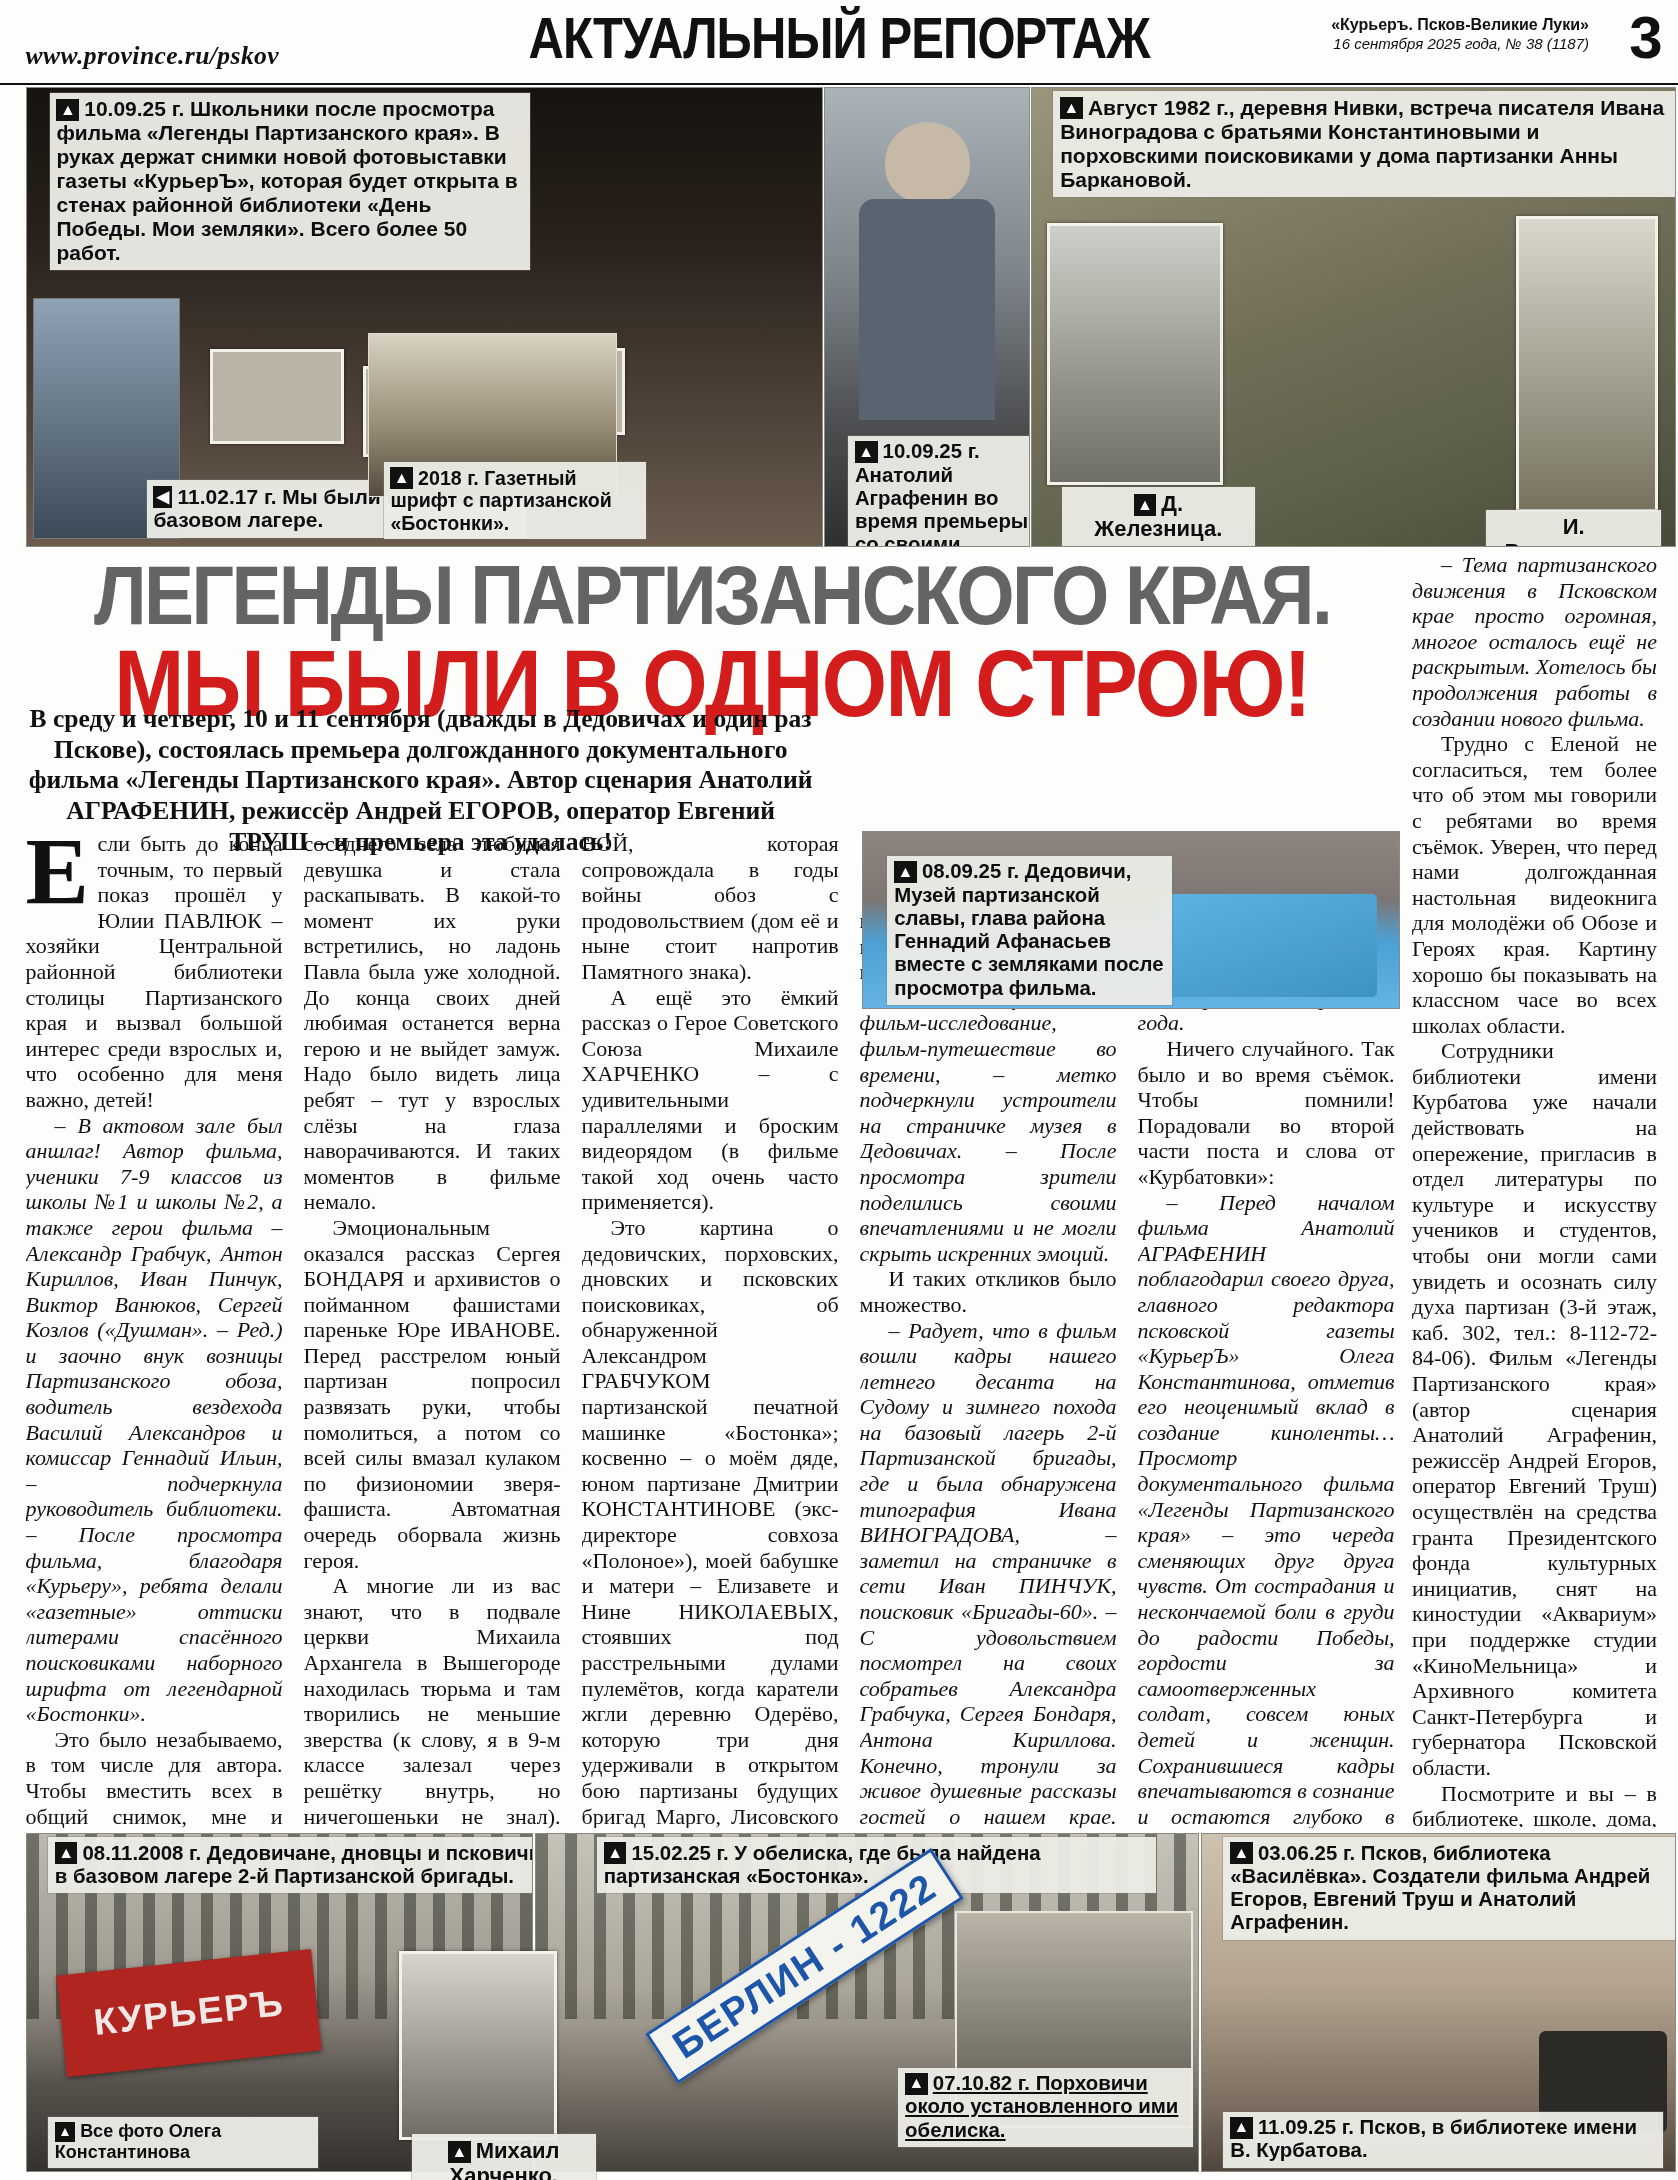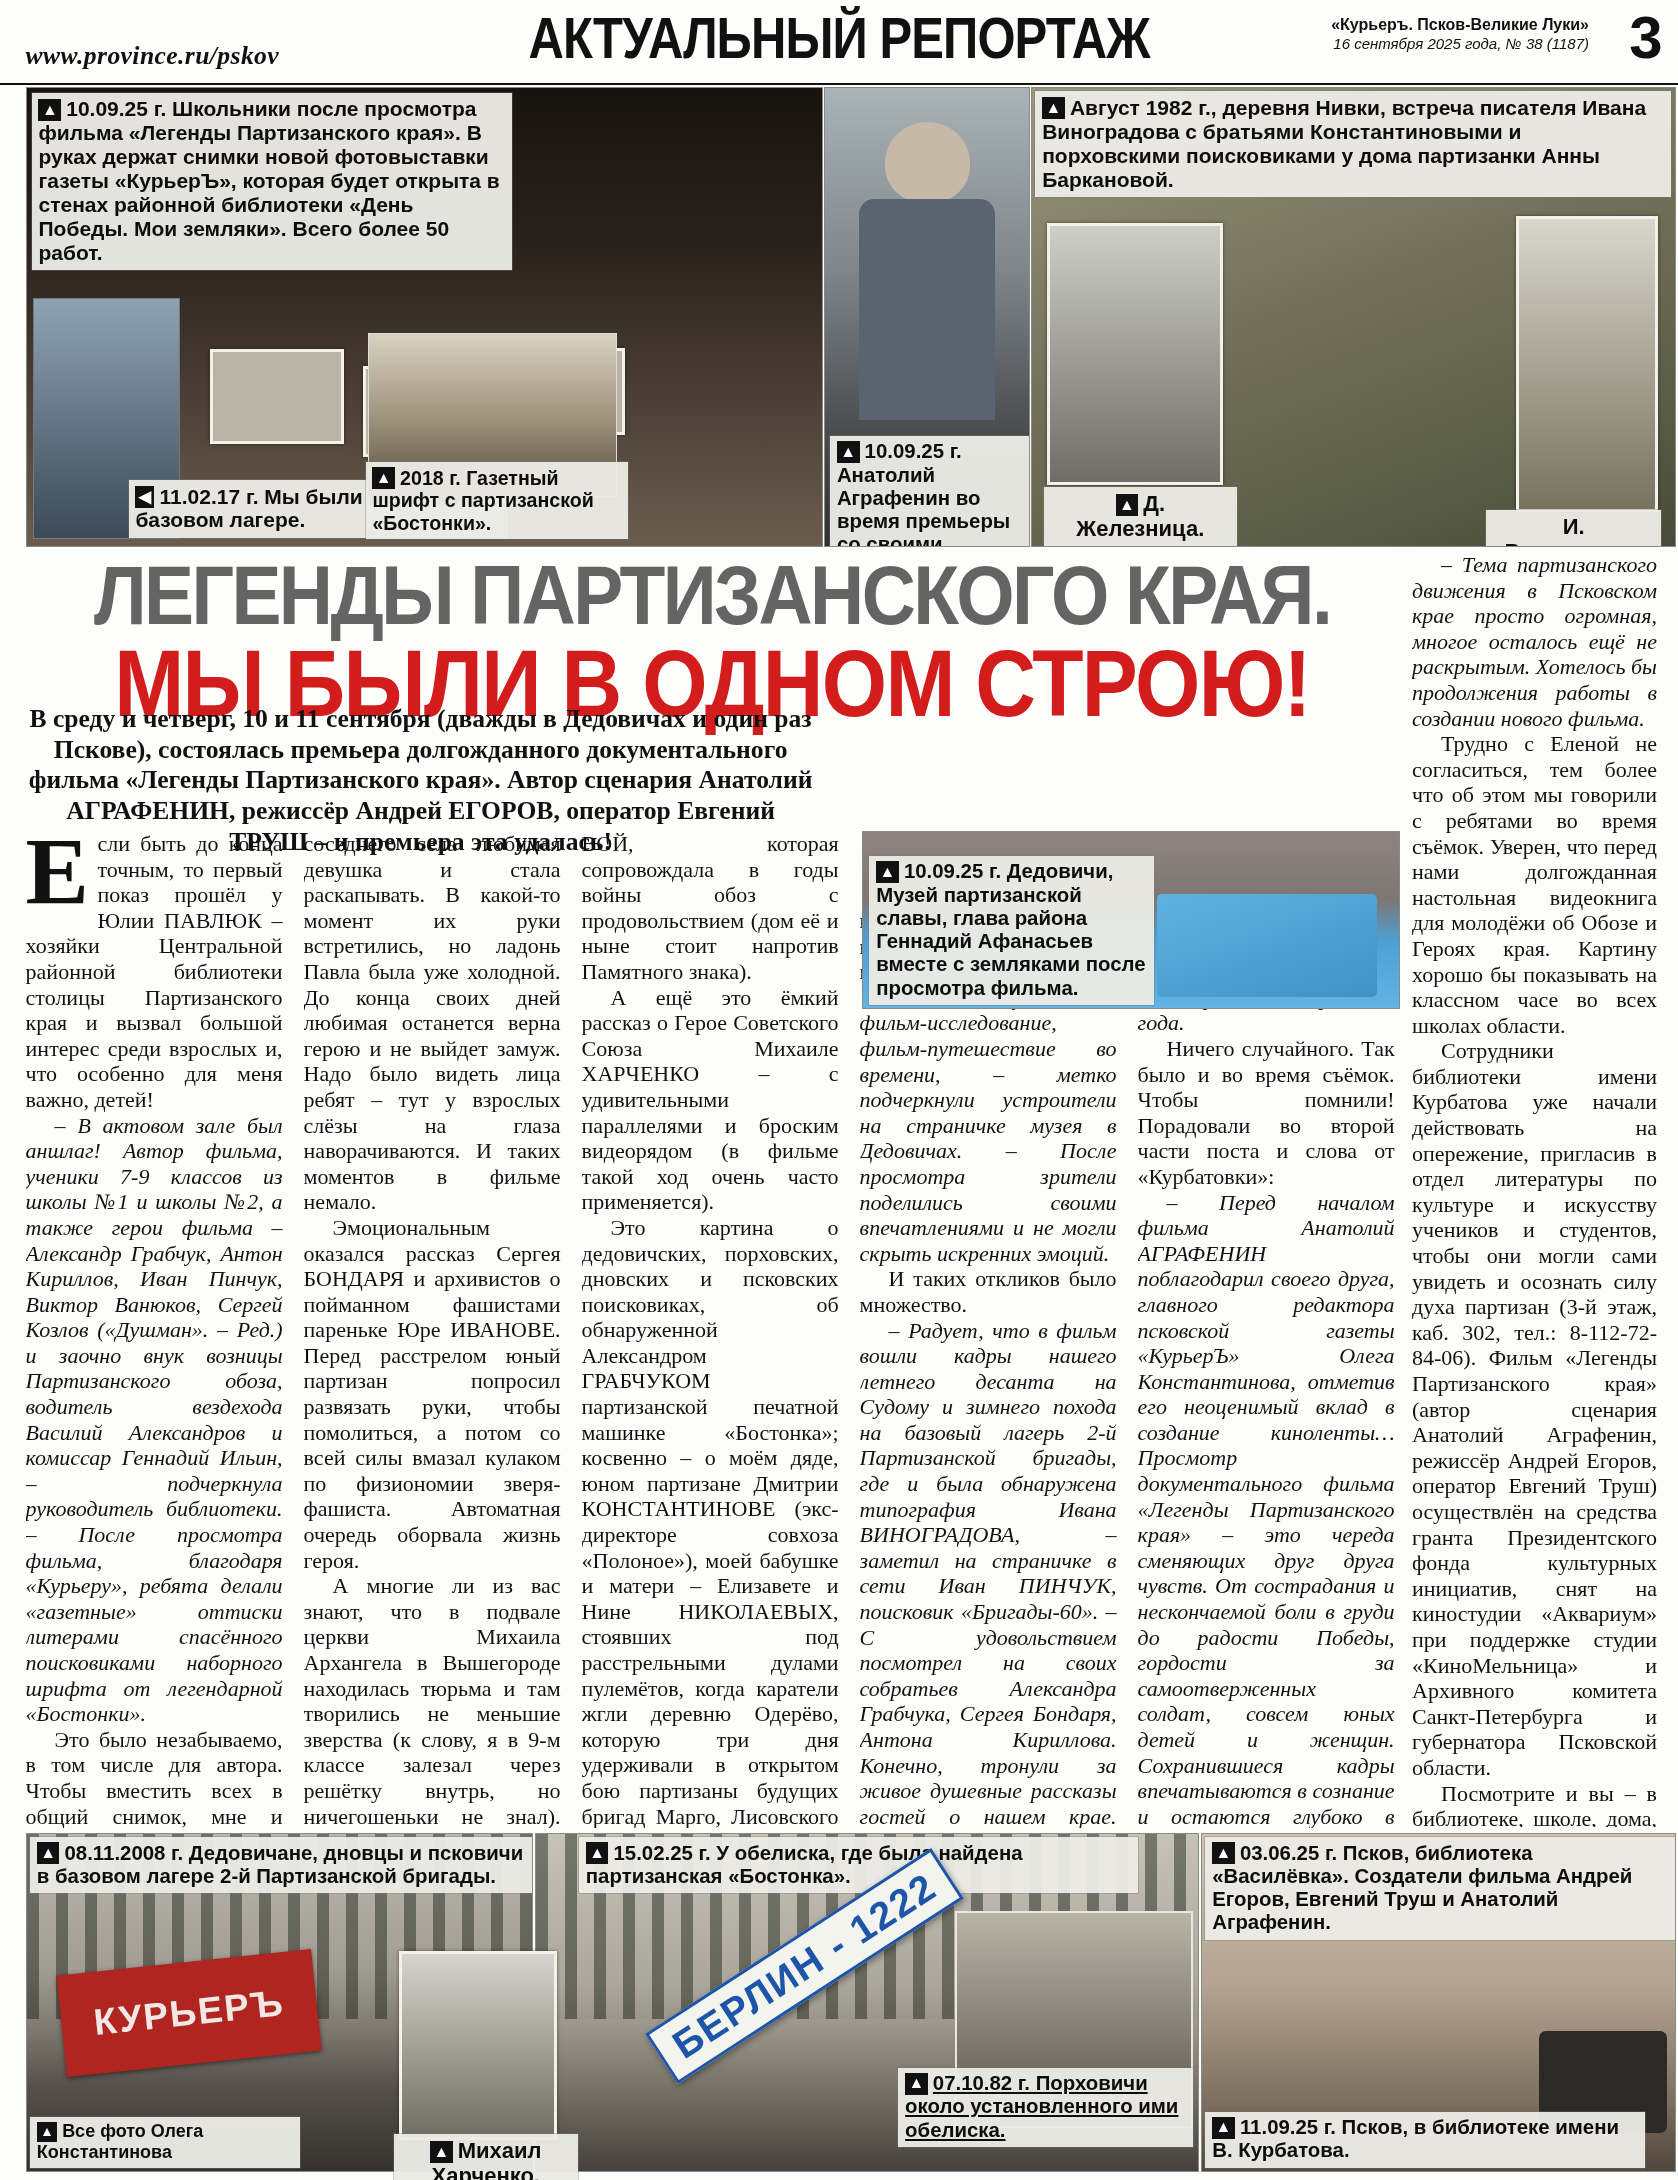--- a/index.html
+++ b/index.html
@@ -7,21 +7,21 @@
   
   .hdr{position:absolute;left:0;top:0;width:1678px;height:83px;border-bottom:2.6px solid #111;}
   .site{position:absolute;left:25.6px;top:41px;font:italic 700 25.6px "Liberation Serif",serif;letter-spacing:0.4px;}
   .section{position:absolute;left:409px;top:5.1px;width:860px;text-align:center;font:700 49px "Liberation Sans",sans-serif;letter-spacing:-0.9px;transform:scaleY(1.18);transform-origin:center top;}
   .paper{position:absolute;right:89px;top:15.3px;text-align:right;font-family:"Liberation Sans",sans-serif;line-height:1.25;}
   .paper .l1{font-size:16px;font-weight:700;}
   .paper .l2{font-size:15px;font-style:italic;}
   .pageno{position:absolute;right:15.3px;top:3.4px;font:700 60px "Liberation Sans",sans-serif;}
   
   .photo{position:absolute;border:0.9px solid #8a8a84;overflow:hidden;}
-  .cap{position:absolute;background:rgba(235,235,229,.96);color:#0d0d0d;font:700 21px "Liberation Sans",sans-serif;line-height:1.14;padding:4.3px 6.8px 5.1px 6.8px;box-shadow:0 0 0 0.9px rgba(120,120,115,.4);}
+  .cap{position:absolute;background:rgba(235,235,229,.96);color:#0d0d0d;font:700 21px "Liberation Sans",sans-serif;line-height:1.14;padding:4.3px 6.8px 5.1px 6.8px;box-shadow:0 0 0 0.9px rgba(120,120,115,.4);margin-left:18px;}
   .cap .mk{display:inline-block;background:#111;color:#fff;font-size:16px;line-height:1;padding:2.6px 3.4px 3.4px 3.4px;margin-right:5.1px;vertical-align:1.7px;}
   .lbl{font-size:22px;text-align:center;}
   .inset{position:absolute;background:#b9b4a6;border:3.4px solid #f2f1ea;box-shadow:0 0 3.4px rgba(0,0,0,.5);}
   
   .ph-class{background:linear-gradient(180deg,#17130f 0%,#2a221c 35%,#4d4238 70%,#6b5c4e 100%);}
   .ph-agra{background:linear-gradient(180deg,#aab3b8 0%,#7e858b 40%,#4a4c4e 75%,#2e2f30 100%);}
   .ph-1982{background:linear-gradient(160deg,#9a957b 0%,#74705a 45%,#5d6049 75%,#474a38 100%);}
   .ph-mid{background:linear-gradient(180deg,#8f8580 0%,#7d7672 38%,#4da0d4 62%,#63b4e4 100%);}
   .ph-winter1{background:linear-gradient(180deg,#c6c2b8 0%,#a8a298 40%,#55504a 75%,#35322e 100%);}
   .ph-winter2{background:linear-gradient(180deg,#d2cec4 0%,#b3ada1 45%,#6e685f 80%,#45413b 100%);}
@@ -143,21 +143,21 @@
     <div class="col padtop">
       <p class="noind it">Пинчуку Ивану Григорьевичу, погибшему при прорыве блокады Ленинграда в январе 1943 года.</p>
       <p>Ничего случайного. Так было и во время съёмок. Чтобы помнили! Порадовали во второй части поста и слова от «Курбатовки»:</p>
       <p class="it">– Перед началом фильма Анатолий АГРАФЕНИН поблагодарил своего друга, главного редактора псковской газеты «КурьерЪ» Олега Константинова, отметив его неоценимый вклад в создание киноленты… Просмотр документального фильма «Легенды Партизанского края» – это череда сменяющих друг друга чувств. От сострадания и нескончаемой боли в груди до радости Победы, гордости за самоотверженных солдат, совсем юных детей и женщин. Сохранившиеся кадры впечатываются в сознание и остаются глубоко в сердце как напоминание о страшных событиях и осознание того, как важно сохранить память о тех, кто сражался за наше светлое будущее, кто был и навсегда останется героем!</p>
 
     </div>
 
     <div class="photo ph-mid midphoto">
       <div style="position:absolute;left:55%;top:35%;right:4%;bottom:6%;background:linear-gradient(160deg,#5fb3e2,#3f92c4);border-radius:5.1px;"></div>
       <div class="cap" style="left:6.8px;top:24px;width:271px;font-size:20.4px;">
-        <span class="mk">▲</span><span>10.09.25 г. Дедовичи, Музей партизанской славы, глава района Геннадий Афанасьев вместе с земляками после просмотра фильма.</span>
+        <span class="mk">▲</span><span>08.09.25 г. Дедовичи, Музей партизанской славы, глава района Геннадий Афанасьев вместе с земляками после просмотра фильма.</span>
       </div>
     </div>
   </div>
 
   <div class="photo ph-winter1" style="left:25.6px;top:1833px;width:505px;height:337px;">
     <div class="treeline"></div>
     <div class="redflag">
         <span>КУРЬЕРЪ</span>
       </div>
     <div class="cap" style="left:3.4px;top:3.4px;width:492px;font-size:20.4px;">

